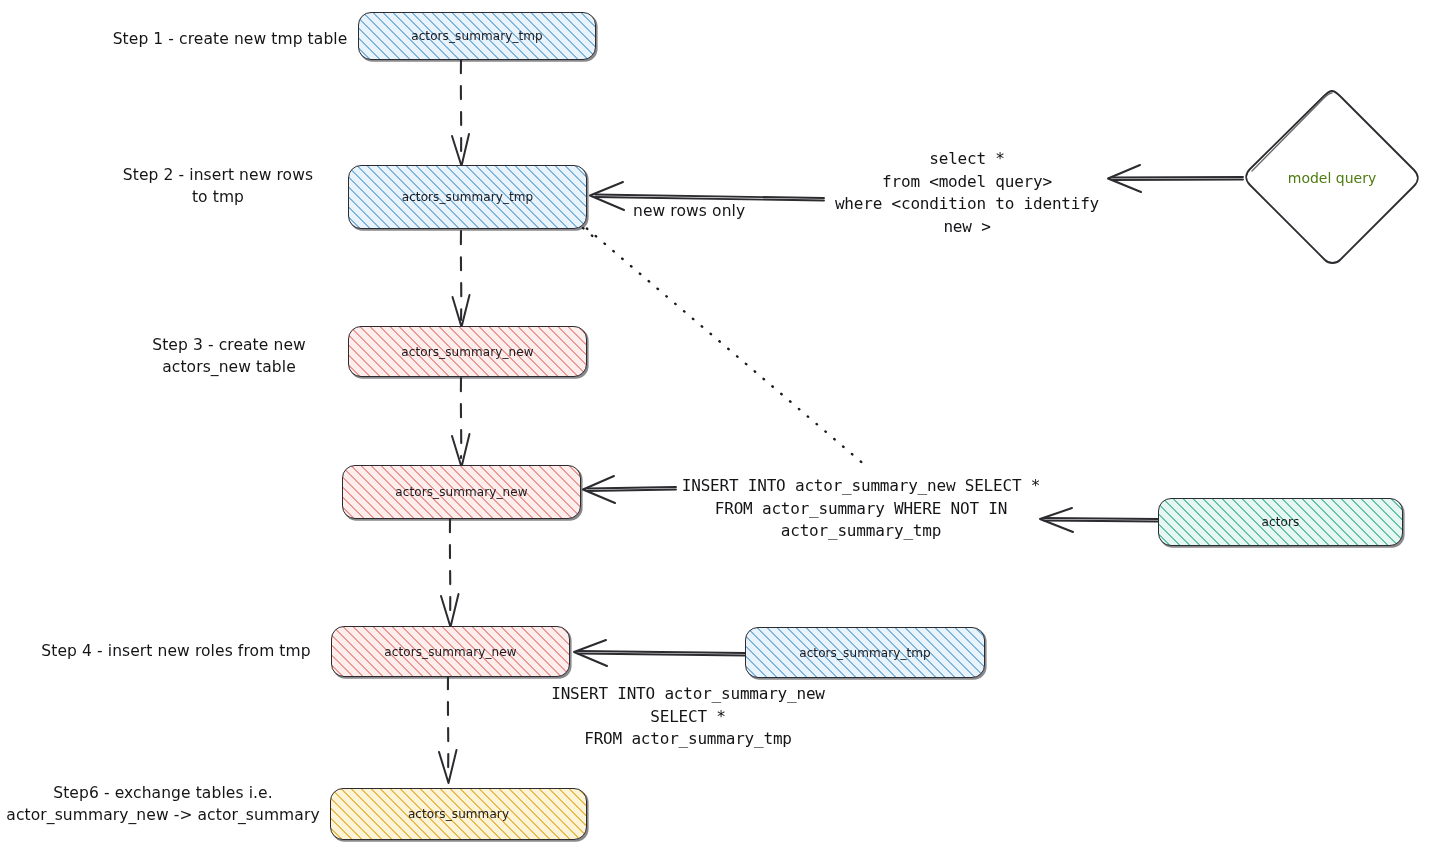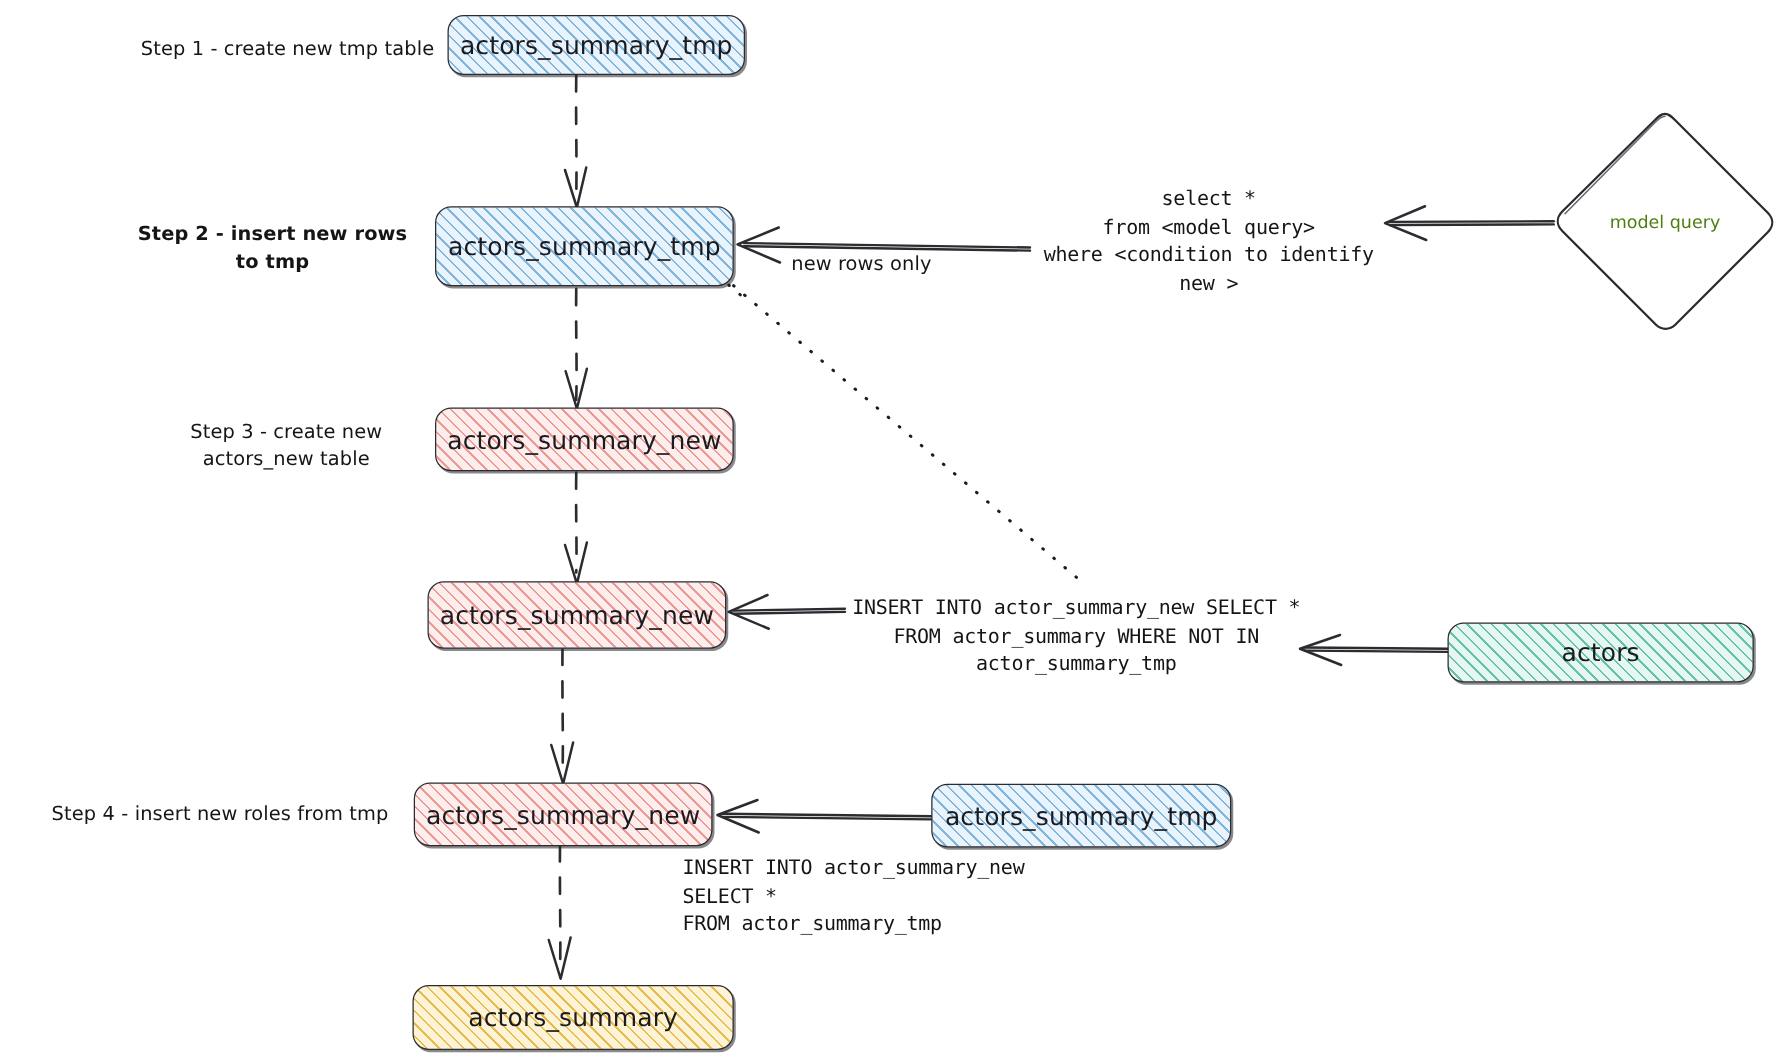--- a/index.html
+++ b/index.html
@@ -28,21 +28,21 @@
   }
   .node {
     position: absolute;
     box-sizing: border-box;
     border-radius: 13px;
     display: flex;
     align-items: center;
     justify-content: center;
     text-align: center;
     color: #1b1b1f;
-    font-size: 20px;
+    font-size: 12px;
     letter-spacing: .1px;
     border: 1.9px solid #2b2b30;
     box-shadow: 1.6px 1.8px 0 rgba(40,40,45,.55);
   }
   .node .node-label {
     position: relative;
     z-index: 2;
     padding: 0 10px;
   }
   
@@ -228,37 +228,39 @@
     <svg width="178" height="180" viewBox="0 0 178 180" xmlns="http://www.w3.org/2000/svg">
       <path d="M89,3 C92,3 94,5 97,8 L171,82 C176,87 176,93 171,98 L97,172
                C93,176 86,176 82,172 L7,97 C2,92 2,86 7,81 L81,8 C84,5 86,3 89,3 Z" fill="none" stroke="#2b2b30" stroke-width="1.8" stroke-linejoin="round"></path>
       <path d="M89,5 C86,5 84,7 81,10 L9,83" fill="none" stroke="#6b6b70" stroke-width="1.3" stroke-linecap="round"></path>
     </svg>
     <span class="node-label">model query</span>
   </div>
 
   <div class="caption" style="left:100px; top:28px; width:260px;">Step 1 - create new tmp table</div>
 
-  <div class="caption" style="left:98px; top:176px; width:240px;font-weight:bold;">Step 2 - insert new rows
+  <div class="caption" style="left:98px; top:164px; width:240px;">Step 2 - insert new rows
 to tmp</div>
 
   <div class="caption" style="left:118px; top:334px; width:222px;">Step 3 - create new
 actors_new table</div>
 
 
   <div class="caption" style="left:28px; top:640px; width:296px;">Step 4 - insert new roles from tmp</div>
 
+  <div class="caption" style="left:2px; top:782px; width:322px;">Step6 - exchange tables i.e.
+actor_summary_new -&gt; actor_summary</div>
 
   <div class="caption" style="left:633px; top:200px; width:120px; text-align:left;">new rows only</div>
 
   <div class="caption mono" style="left:822px; top:148px; width:290px; text-align:center;">select *
 from &lt;model query&gt;
 where &lt;condition to identify new &gt;</div>
 
   <div class="caption mono" style="left:678px; top:475px; width:366px; text-align:center;">INSERT INTO actor_summary_new SELECT *
 FROM actor_summary WHERE NOT IN
 actor_summary_tmp</div>
 
-  <div class="caption mono" style="left:546px; top:683px; width:284px; text-align:left;">INSERT INTO actor_summary_new
+  <div class="caption mono" style="left:546px; top:683px; width:284px; text-align:center;">INSERT INTO actor_summary_new
 SELECT *
 FROM actor_summary_tmp</div>
 
 </div>
 
 </body></html>

